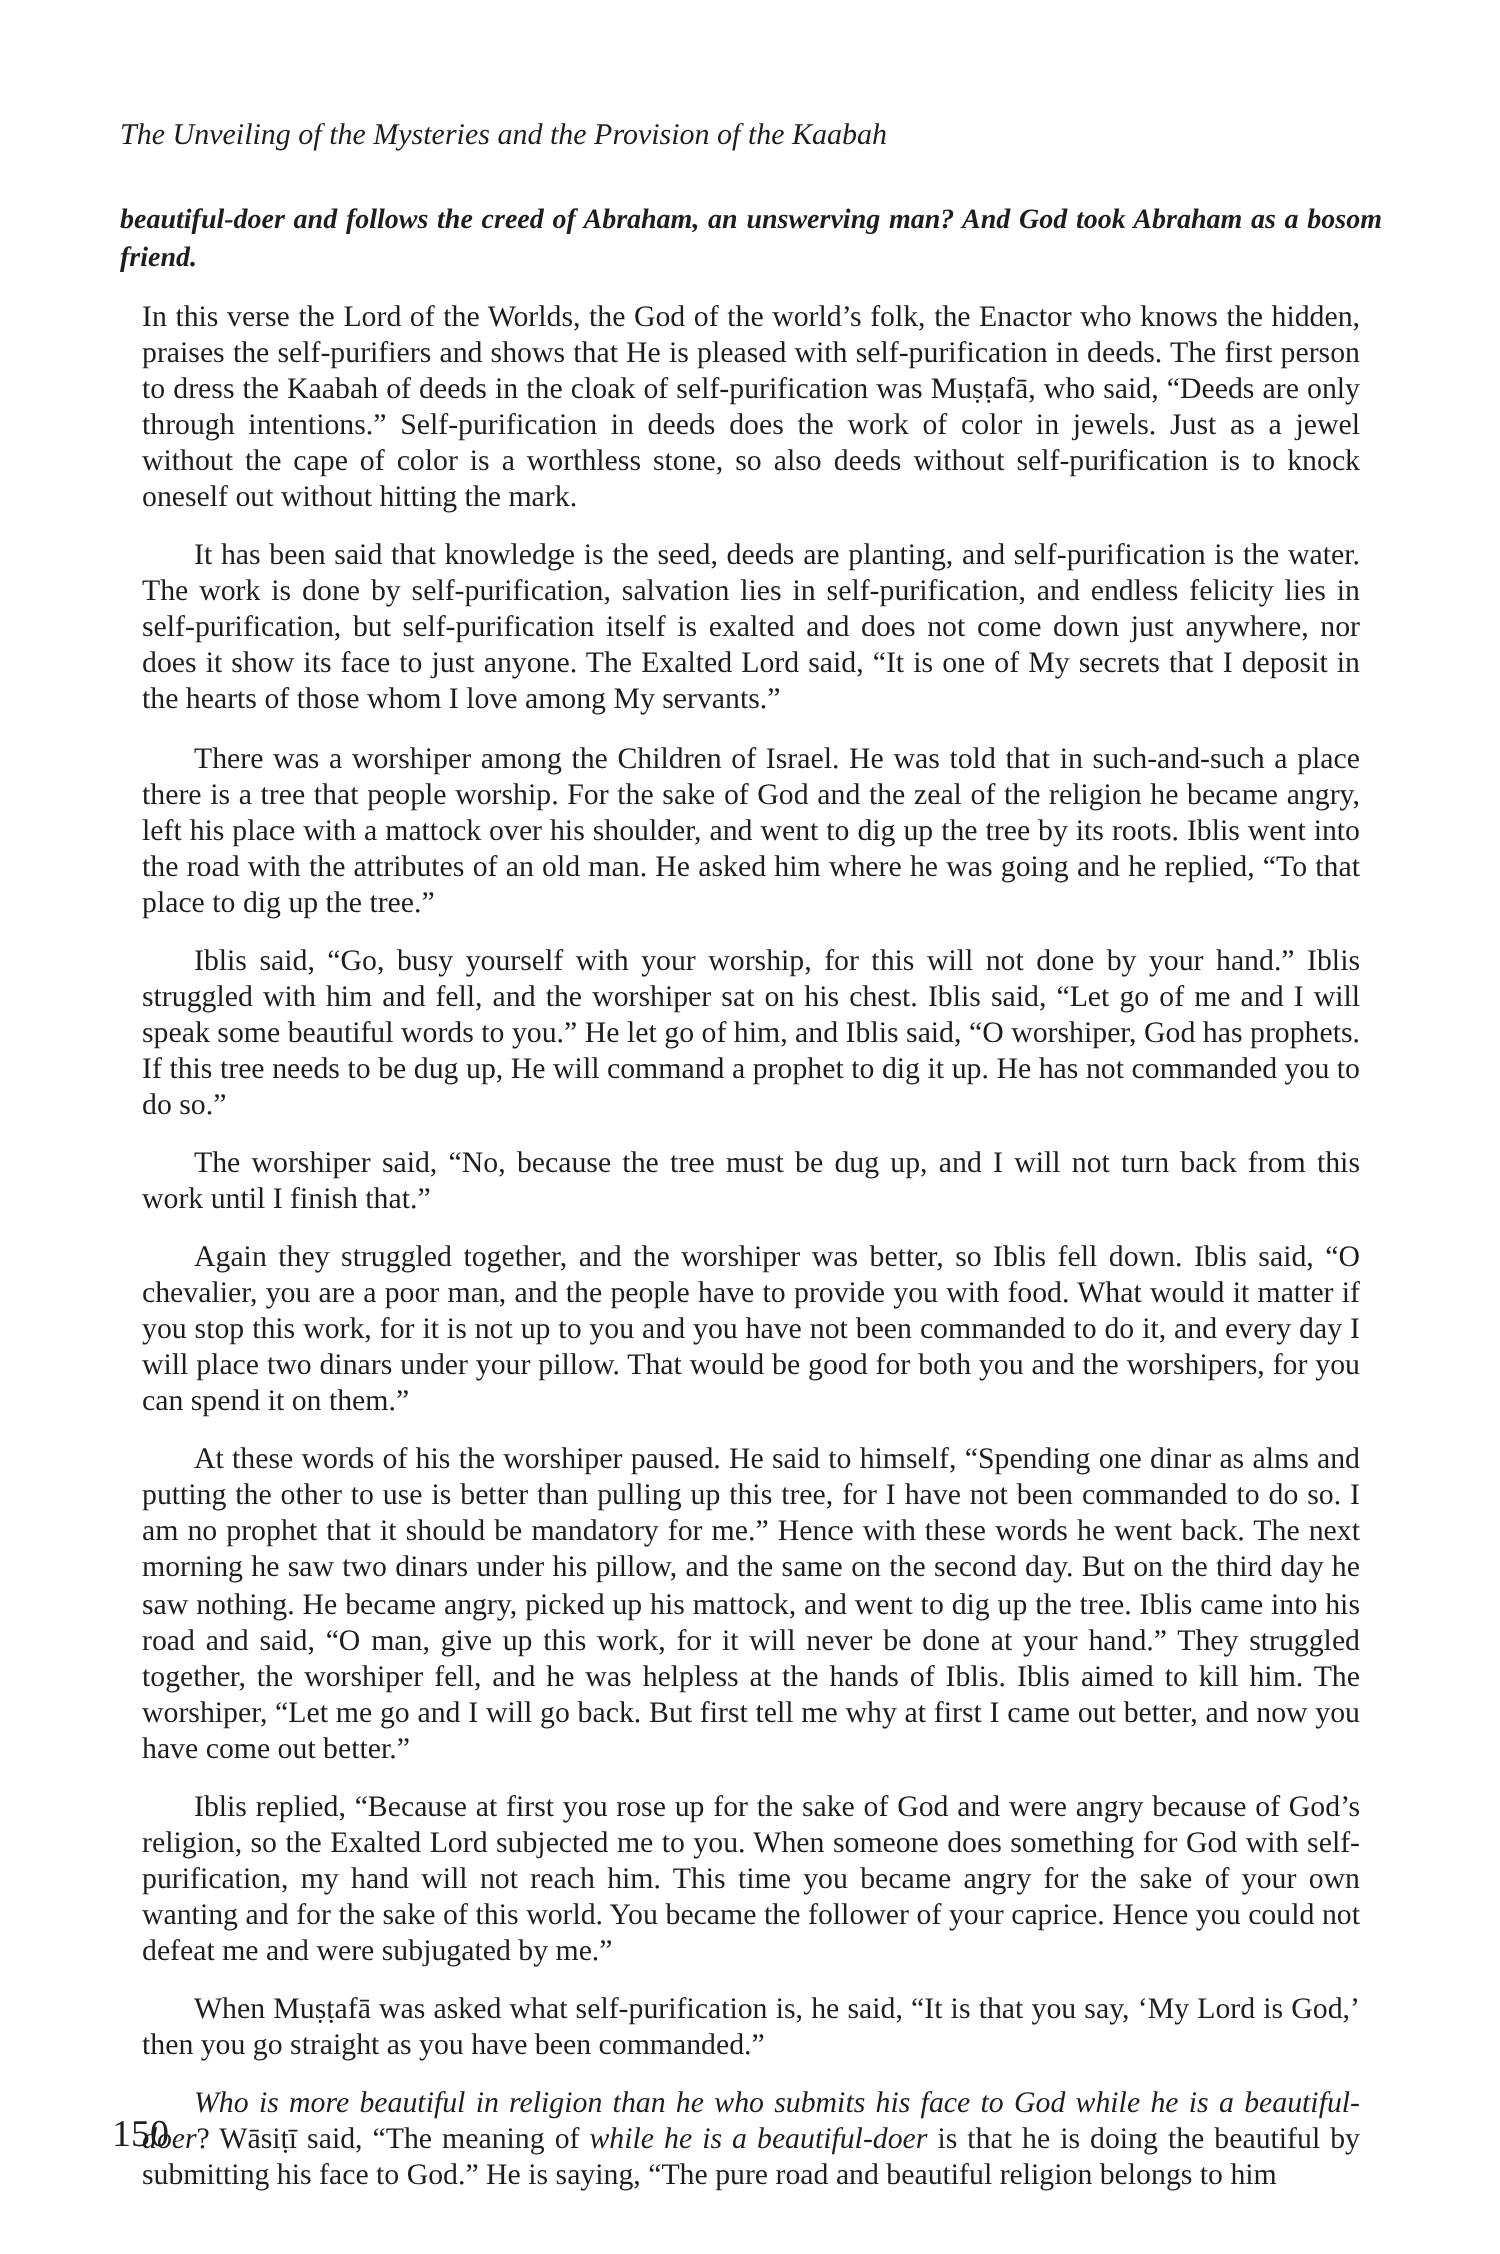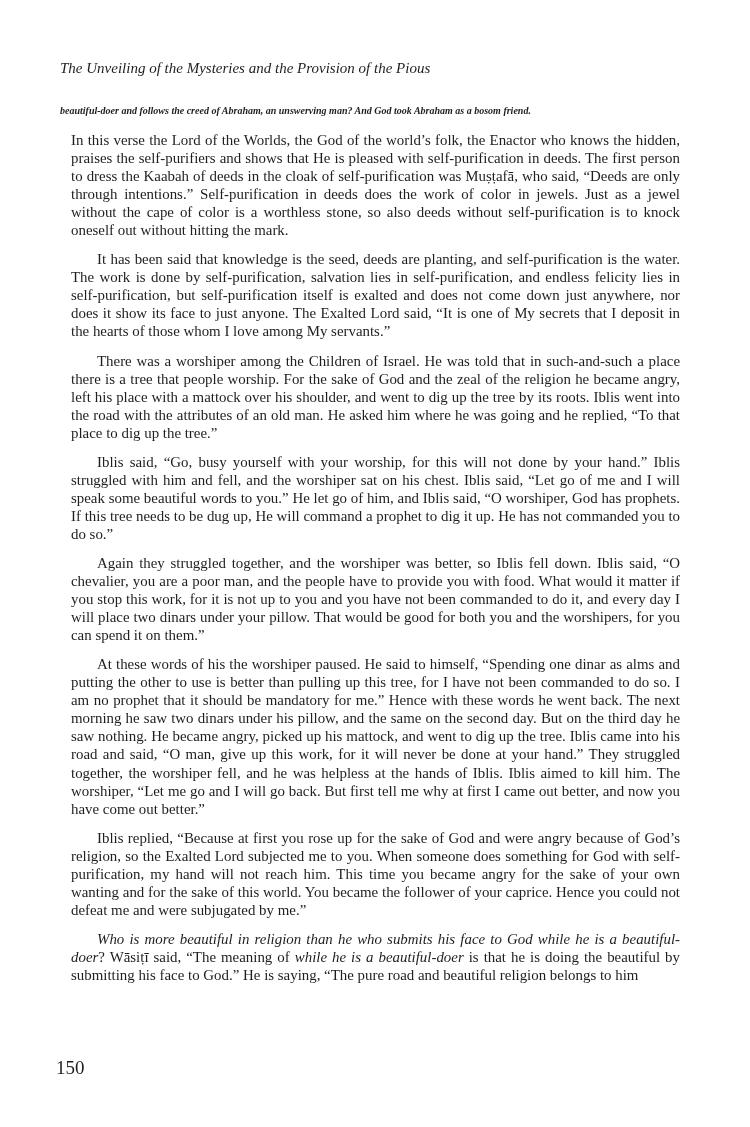--- a/index.html
+++ b/index.html
@@ -29,21 +29,21 @@
   .content {
     position: absolute;
     left: 60px;
     top: 101px;
     width: 631px;
   }
   .verse-heading {
     margin: 0 0 4px 0;
     font-weight: bold;
     font-style: italic;
-    font-size: 10px;
+    font-size: 14px;
     line-height: 19px;
     text-align: justify;
   }
   .body-para {
     margin: 11px;
     font-size: 14.9px;
     line-height: 18.05px;
     text-align: justify;
     hyphens: none;
   }
@@ -60,32 +60,34 @@
     font-size: 19px;
     line-height: 18px;
     margin-top: 18px;
   }
 </style>
 </head>
 <body>
 
 <div class="book-page">
 
-  <div class="running-head">The Unveiling of the Mysteries and the Provision of the Pious</div>
+  <div class="running-head">The Unveiling of the Mysteries and the Provision of the Kaabah</div>
 
   <div class="content">
     <p class="verse-heading">beautiful-doer and follows the creed of Abraham, an unswerving man? And God took Abraham as a bosom friend.</p>
 
     <div>
         <p class="body-para"><span>In this verse the Lord of the Worlds, the God of the world’s folk, the Enactor who knows the hidden, praises the self-purifiers and shows that He is pleased with self-purification in deeds. The first person to dress the Kaabah of deeds in the cloak of self-purification was Muṣṭafā, who said, “Deeds are only through intentions.” Self-purification in deeds does the work of color in jewels. Just as a jewel without the cape of color is a worthless stone, so also deeds without self-purification is to knock oneself out without hitting the mark.</span></p>
         <p class="body-para indent"><span>It has been said that knowledge is the seed, deeds are planting, and self-purification is the water. The work is done by self-purification, salvation lies in self-purification, and endless felicity lies in self-purification, but self-purification itself is exalted and does not come down just anywhere, nor does it show its face to just anyone. The Exalted Lord said, “It is one of My secrets that I deposit in the hearts of those whom I love among My servants.”</span></p>
         <p class="body-para indent"><span>There was a worshiper among the Children of Israel. He was told that in such-and-such a place there is a tree that people worship. For the sake of God and the zeal of the religion he became angry, left his place with a mattock over his shoulder, and went to dig up the tree by its roots. Iblis went into the road with the attributes of an old man. He asked him where he was going and he replied, “To that place to dig up the tree.”</span></p>
         <p class="body-para indent"><span>Iblis said, “Go, busy yourself with your worship, for this will not done by your hand.” Iblis struggled with him and fell, and the worshiper sat on his chest. Iblis said, “Let go of me and I will speak some beautiful words to you.” He let go of him, and Iblis said, “O worshiper, God has prophets. If this tree needs to be dug up, He will command a prophet to dig it up. He has not commanded you to do so.”</span></p>
+        <p class="body-para indent"><span>The worshiper said, “No, because the tree must be dug up, and I will not turn back from this work until I finish that.”</span></p>
         <p class="body-para indent"><span>Again they struggled together, and the worshiper was better, so Iblis fell down. Iblis said, “O chevalier, you are a poor man, and the people have to provide you with food. What would it matter if you stop this work, for it is not up to you and you have not been commanded to do it, and every day I will place two dinars under your pillow. That would be good for both you and the worshipers, for you can spend it on them.”</span></p>
         <p class="body-para indent"><span>At these words of his the worshiper paused. He said to himself, “Spending one dinar as alms and putting the other to use is better than pulling up this tree, for I have not been commanded to do so. I am no prophet that it should be mandatory for me.” Hence with these words he went back. The next morning he saw two dinars under his pillow, and the same on the second day. But on the third day he saw nothing. He became angry, picked up his mattock, and went to dig up the tree. Iblis came into his road and said, “O man, give up this work, for it will never be done at your hand.” They struggled together, the worshiper fell, and he was helpless at the hands of Iblis. Iblis aimed to kill him. The worshiper, “Let me go and I will go back. But first tell me why at first I came out better, and now you have come out better.”</span></p>
         <p class="body-para indent"><span>Iblis replied, “Because at first you rose up for the sake of God and were angry because of God’s religion, so the Exalted Lord subjected me to you. When someone does something for God with self-purification, my hand will not reach him. This time you became angry for the sake of your own wanting and for the sake of this world. You became the follower of your caprice. Hence you could not defeat me and were subjugated by me.”</span></p>
+        <p class="body-para indent"><span>When Muṣṭafā was asked what self-purification is, he said, “It is that you say, ‘My Lord is God,’ then you go straight as you have been commanded.”</span></p>
         <p class="body-para indent"><span class="italic">Who is more beautiful in religion than he who submits his face to God while he is a beautiful-doer</span><span>? Wāsiṭī said, “The meaning of </span><span class="italic">while he is a beautiful-doer</span><span> is that he is doing the beautiful by submitting his face to God.” He is saying, “The pure road and beautiful religion belongs to him</span></p>
       </div>
   </div>
 
   <div class="page-number">150</div>
 
 </div>
 
 </body></html>

